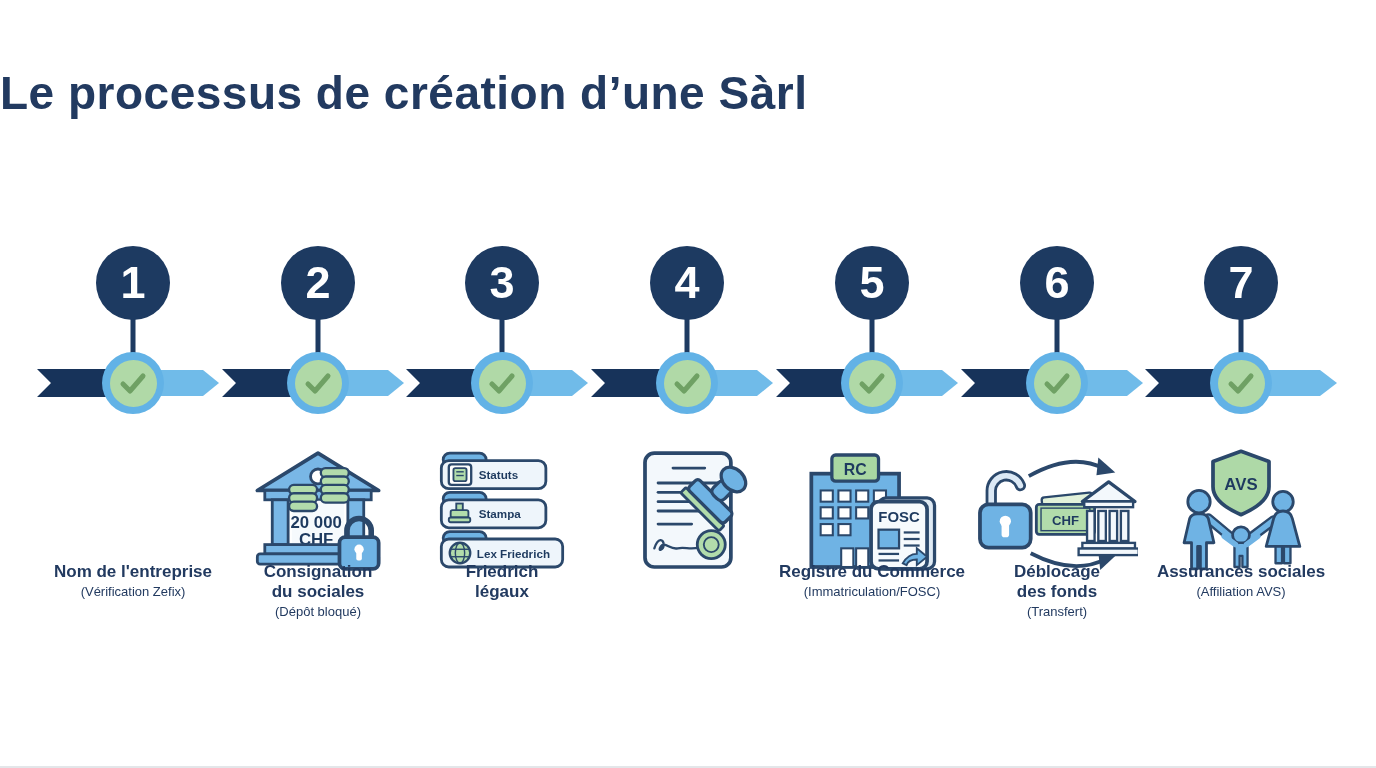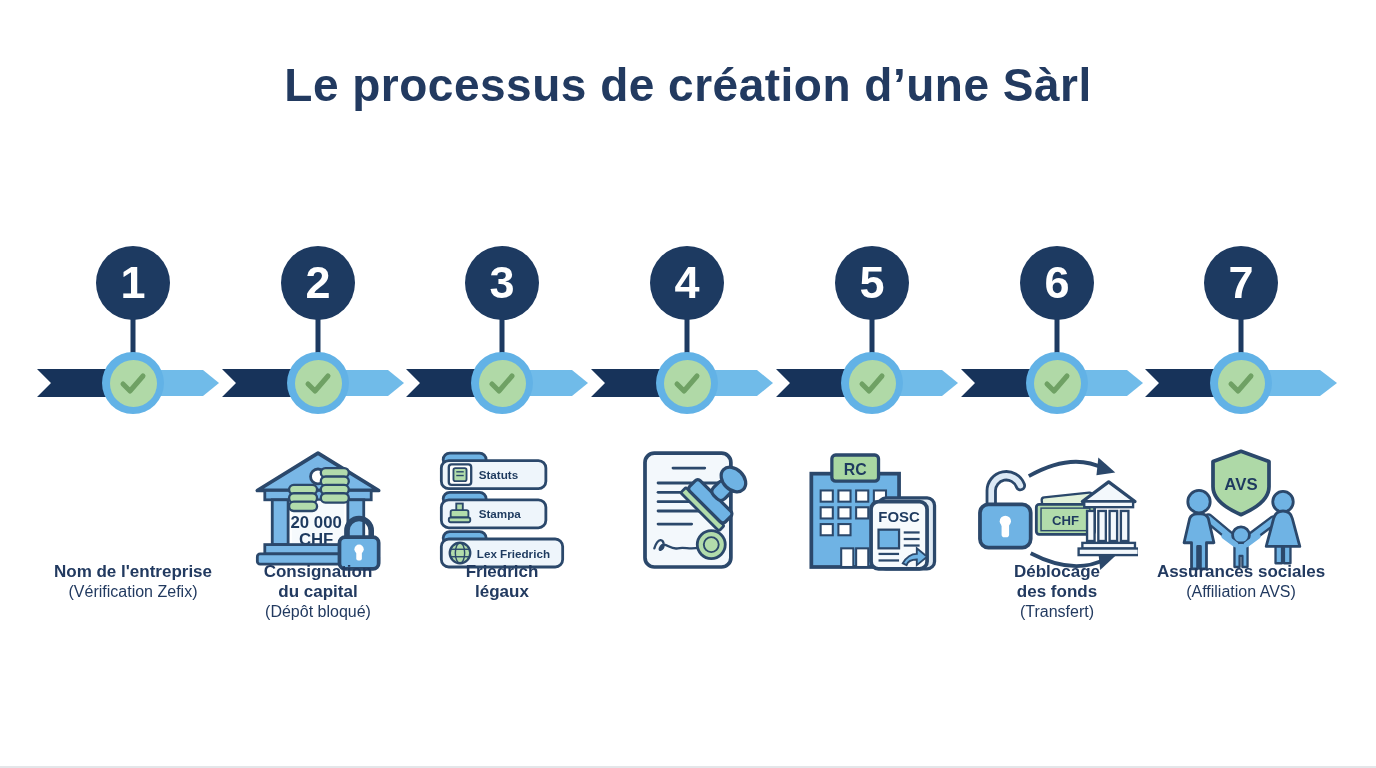--- a/index.html
+++ b/index.html
@@ -1,36 +1,36 @@
 <!DOCTYPE html>
 <html><head>
 <meta charset="utf-8">
 <style>
   html,body{margin:0;padding:0;background:#fff;}
   .canvas{position:relative;width:1376px;height:768px;background:#ffffff;overflow:hidden;
           font-family:"Liberation Sans",sans-serif;}
-  .title{position:absolute;top:58px;left:0;width:100%;text-align:center;
+  .title{position:absolute;top:66px;left:0;width:100%;
          font-size:46px;font-weight:bold;color:#223a60;letter-spacing:.5px;}
   .band-svg{position:absolute;top:0;left:0;z-index:1;pointer-events:none;}
   .step{position:absolute;top:0;width:186px;height:768px;z-index:2;}
   .num{position:absolute;top:246px;left:50%;transform:translateX(-50%);
        width:74px;height:74px;border-radius:50%;background:#1d3a61;color:#fff;
        font-size:45px;font-weight:bold;display:flex;align-items:center;justify-content:center;z-index:3;}
   .connector{position:absolute;top:316px;left:50%;transform:translateX(-50%);
        width:5px;height:44px;background:#1d3a61;z-index:2;}
   .check{position:absolute;top:352px;left:50%;transform:translateX(-50%);
        width:62px;height:62px;border-radius:50%;background:#62b2e6;
        display:flex;align-items:center;justify-content:center;z-index:4;}
   .check-inner{width:47px;height:47px;border-radius:50%;background:#b0d9a7;
        display:flex;align-items:center;justify-content:center;}
   .icon{position:absolute;top:448px;left:50%;transform:translateX(-50%);z-index:2;}
   .labels{position:absolute;top:562px;left:50%;transform:translateX(-50%);
        text-align:center;color:#223a60;white-space:nowrap;z-index:2;}
   .lbl{font-size:17px;font-weight:bold;line-height:20px;text-align:center;}
-  .sub{font-size:16px;font-weight:normal;line-height:20px;}
+  .sub{font-size:13px;font-weight:normal;line-height:20px;}
   .bottom-line{position:absolute;bottom:0;left:0;width:100%;height:2px;background:#e3e6e9;}
   svg text{font-family:"Liberation Sans",sans-serif;}
 </style>
 </head>
 <body>
 
 <div class="canvas">
 
   <div class="title">Le processus de création d’une Sàrl</div>
 
@@ -102,21 +102,21 @@
         <g>
           <path d="M106,96 v-9 a13,13 0 0 1 26,0 v9" fill="none" stroke="#2b486b" stroke-width="6"></path>
           <rect x="98" y="94" width="42" height="34" rx="6" fill="#6fb3e4" stroke="#2b486b" stroke-width="4"></rect>
           <circle cx="119" cy="107" r="5" fill="#ffffff"></circle>
           <rect x="116" y="107" width="6" height="12" rx="2" fill="#ffffff"></rect>
         </g>
       </svg>
     </div>
     <div class="labels">
       <div class="lbl">Consignation</div>
-      <div class="lbl">du capital</div>
+      <div class="lbl">du sociales</div>
       <div class="sub">(Dépôt bloqué)</div>
     </div>
   </div>
 
   <div class="step" style="left:409px">
     <div class="connector"></div>
     <div class="num">3</div>
     <div class="check">
       <div class="check-inner">
         <svg width="30" height="30" viewBox="0 0 30 30">
@@ -231,20 +231,25 @@
           <rect x="82" y="86" width="22" height="20" fill="#6fb3e4" stroke="#2b486b" stroke-width="2.4"></rect>
           <line x1="109" y1="89" x2="126" y2="89" stroke="#2b486b" stroke-width="2.4"></line>
           <line x1="109" y1="96" x2="126" y2="96" stroke="#2b486b" stroke-width="2.4"></line>
           <line x1="109" y1="103" x2="126" y2="103" stroke="#2b486b" stroke-width="2.4"></line>
           <line x1="82" y1="112" x2="104" y2="112" stroke="#2b486b" stroke-width="2.4"></line>
           <line x1="82" y1="119" x2="104" y2="119" stroke="#2b486b" stroke-width="2.4"></line>
           <path d="M108,122 Q114,112 123,112 L123,106 L134,115 L123,124 L123,118 Q114,118 112,124 Z" fill="#6fb3e4" stroke="#2b486b" stroke-width="2"></path>
         </g>
       </svg>
     </div>
+    <div class="labels">
+      <div class="lbl">Registre du Commerce</div>
+
+      <div class="sub">(Immatriculation/FOSC)</div>
+    </div>
   </div>
 
   <div class="step" style="left:964px">
     <div class="connector"></div>
     <div class="num">6</div>
     <div class="check">
       <div class="check-inner">
         <svg width="30" height="30" viewBox="0 0 30 30">
             <polyline points="5,16 12,23 25,8" fill="none" stroke="#6fa164" stroke-width="5" stroke-linecap="round" stroke-linejoin="round"></polyline>
           </svg>

